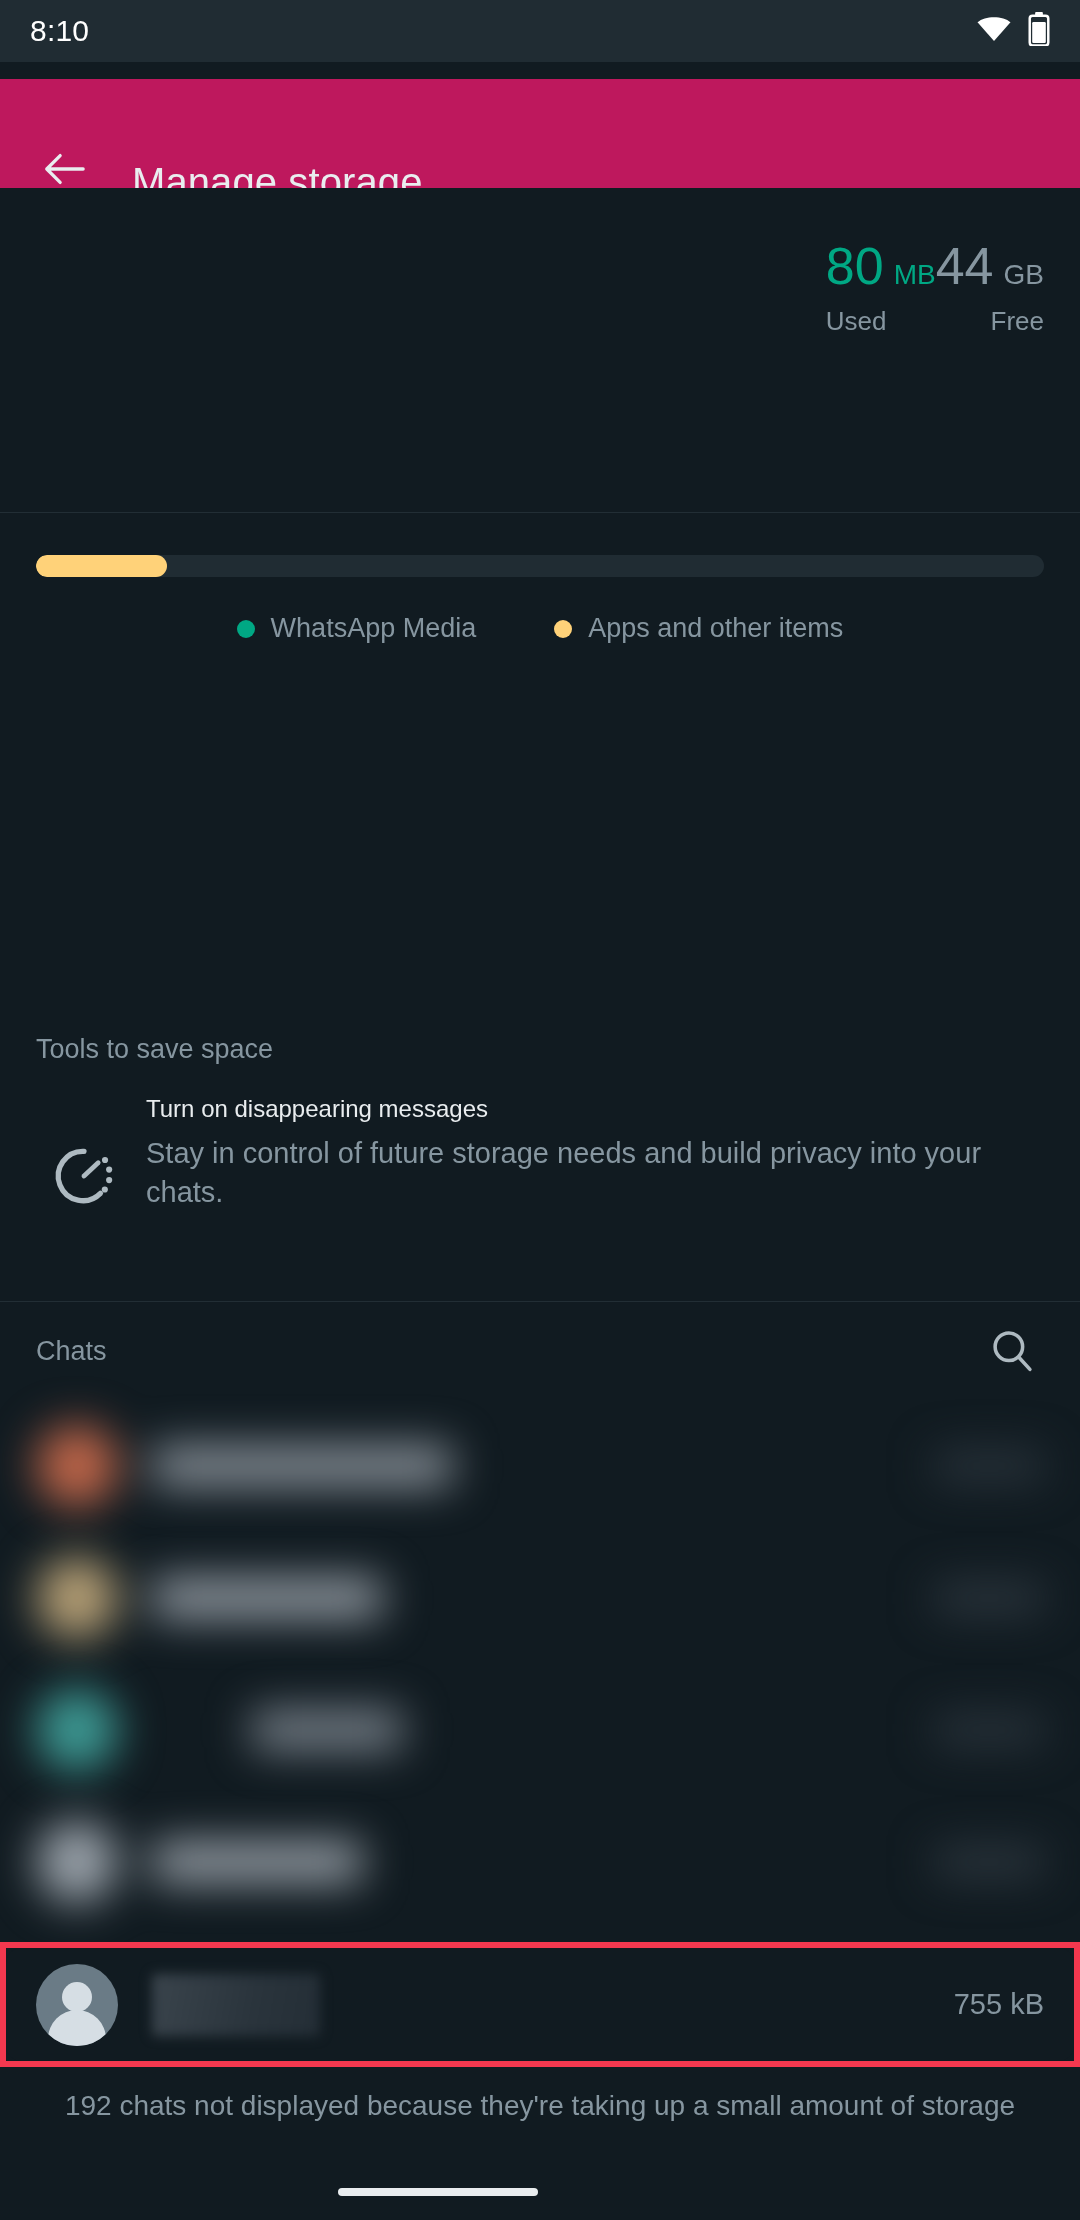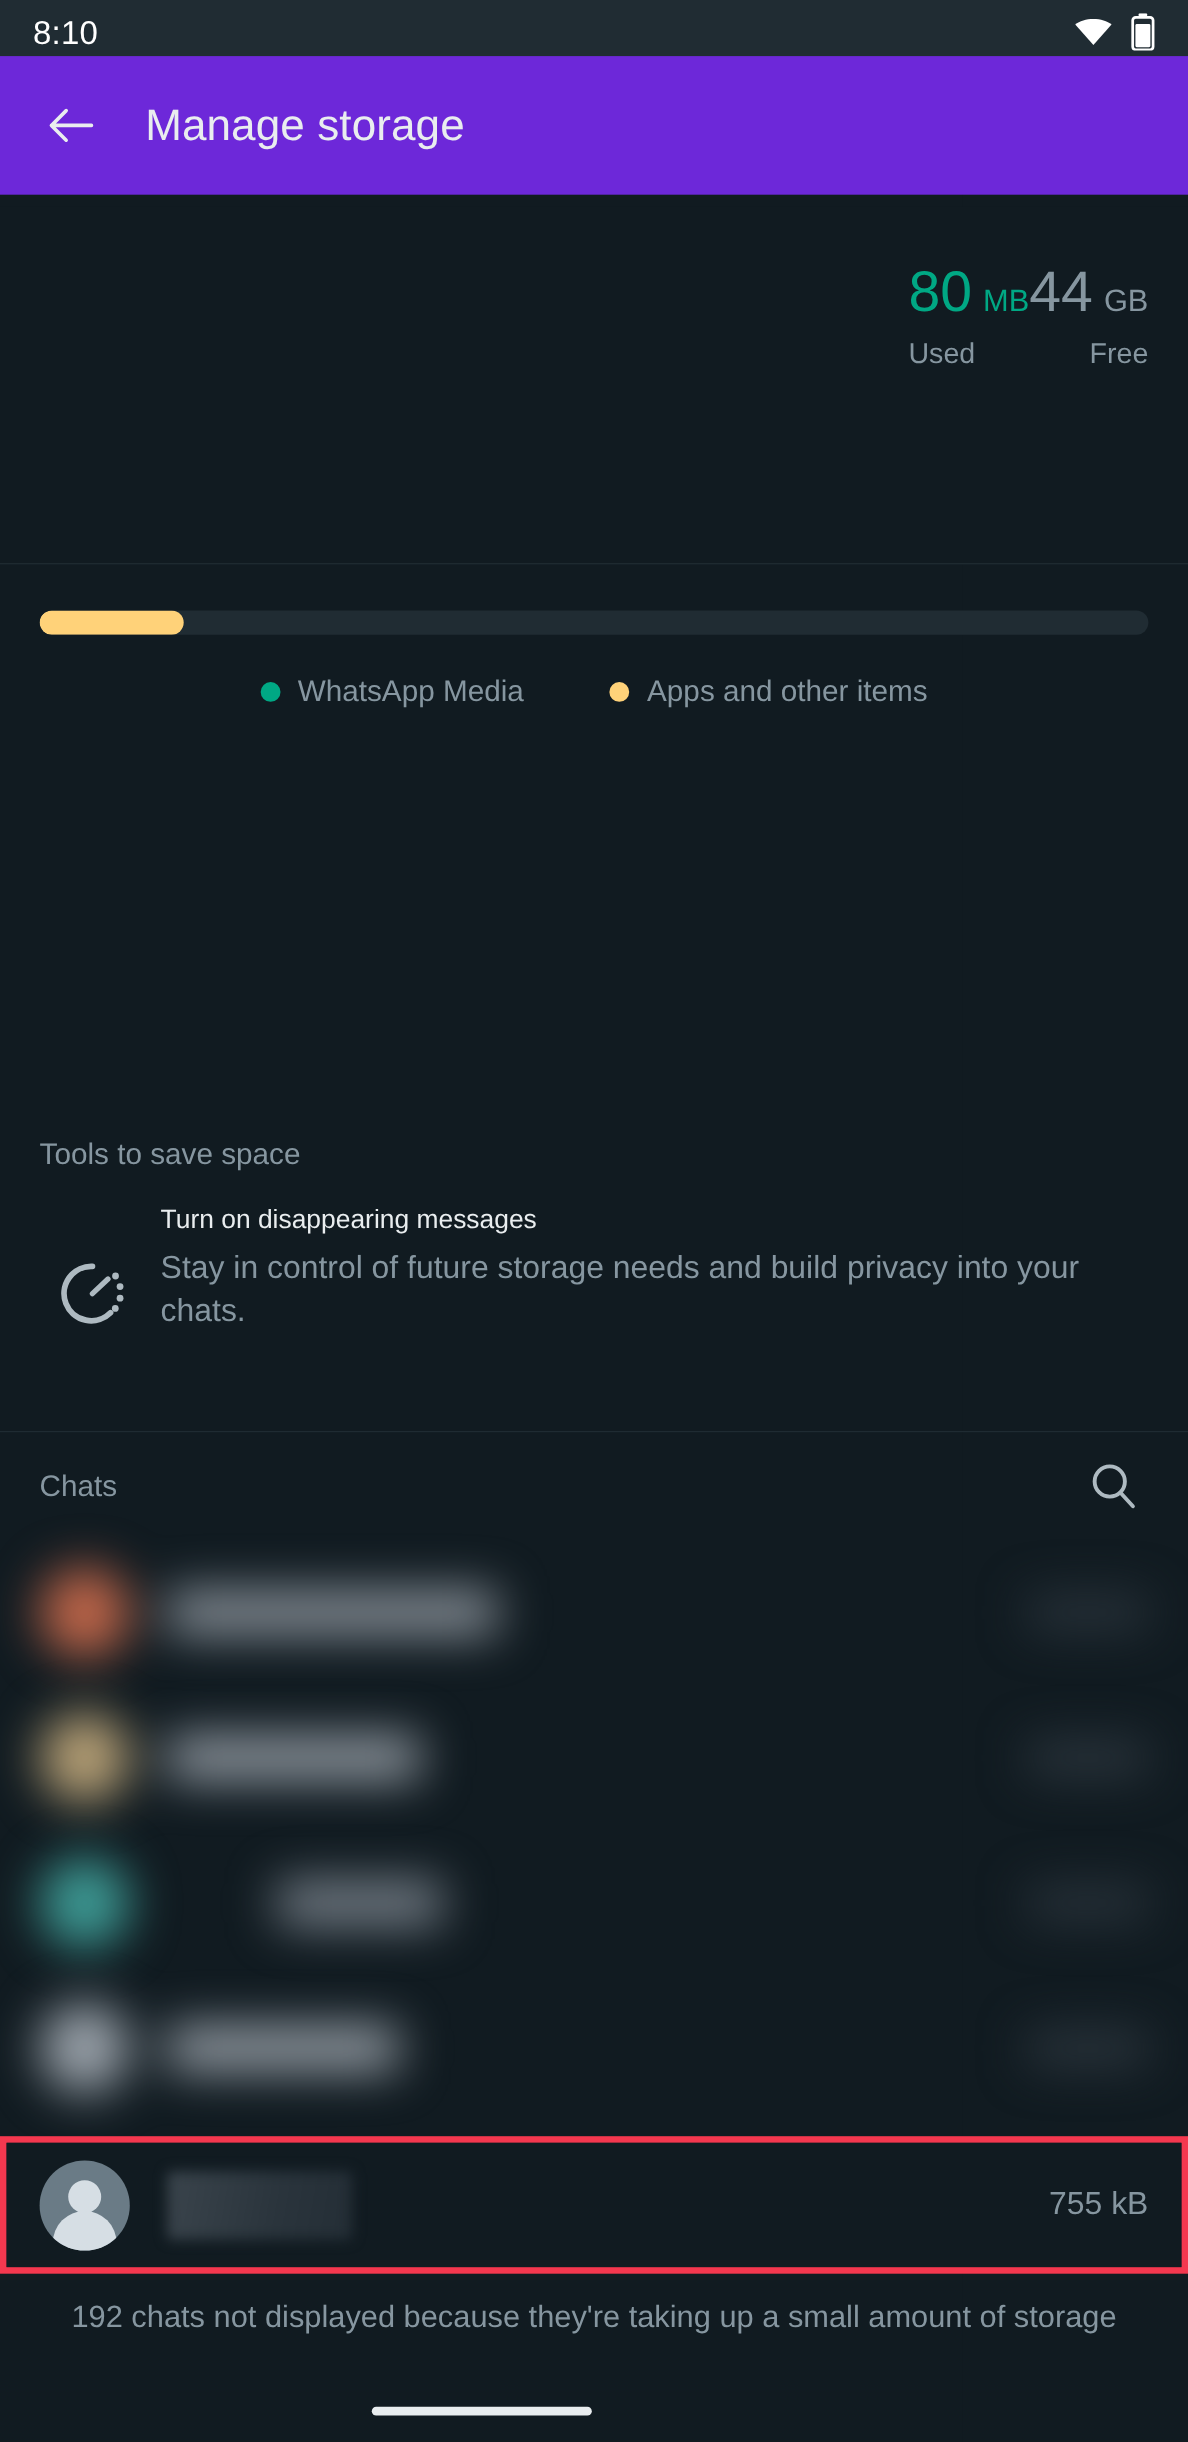--- a/index.html
+++ b/index.html
@@ -16,23 +16,23 @@
     position:absolute; top:0; left:0; width:1080px; height:62px;
     background:#202C33;
     display:flex; align-items:center; justify-content:space-between;
     padding:0 30px;
   }
   .status-time{ color:#FFFFFF; font-size:30px; letter-spacing:0.2px; }
   .status-icons{ display:flex; align-items:center; gap:16px; }
 
   
   .appbar{
-    position:absolute; top:51px; left:0; width:1080px; height:126px;
-    background:#6d28d9;
-    display:flex; align-items:center; padding-left:28px;
+    position:absolute; top:79px; left:0; width:1080px; height:126px;
+    background:#be185d;
+    display:flex; align-items:flex-end; padding-left:28px;
   }
   .back-btn{ width:72px; height:72px; display:flex; align-items:center; justify-content:center; }
   .appbar-title{ color:#E9EDEF; font-size:40px; margin-left:32px; letter-spacing:0.1px; }
 
   
   .summary{
     position:absolute; top:188px; left:0; width:1080px; height:325px;
     background:#111B21;
     border-bottom:1px solid #222E35;
   }
@@ -108,21 +108,21 @@
   .chat-row.blurred{ filter:blur(22px); }
   .avatar{ width:82px; height:82px; border-radius:50%; flex:0 0 82px; }
   .chat-mid{ flex:1; padding-left:34px; }
   .name-bar{ height:40px; border-radius:6px; }
   .size-bar{ width:110px; height:30px; border-radius:6px; }
 
   
   .hl-wrap{ position:absolute; top:1942px; left:0; width:1080px; height:125px;
             border:6px solid #F4384F; }
   .hl-row{ width:100%; height:100%; background:#111B21; display:flex; align-items:center;
-           padding:0 30px; }
+           padding:0 30px;border-radius:15px; }
   .hl-avatar{ width:82px; height:82px; border-radius:50%; background:#6A7B86;
               position:relative; overflow:hidden; flex:0 0 82px; }
   .hl-avatar .head{ position:absolute; left:50%; top:18px; transform:translateX(-50%);
                     width:30px; height:30px; border-radius:50%; background:#D6DEE4; }
   .hl-avatar .body{ position:absolute; left:50%; bottom:-10px; transform:translateX(-50%);
                     width:58px; height:46px; border-radius:29px 29px 0 0; background:#D6DEE4; }
   .hl-name{ margin-left:34px; width:168px; height:62px; border-radius:4px;
             background:linear-gradient(100deg,#3A444C,#2A343C 60%,#242E36);
             filter:blur(6px); }
   .hl-spacer{ flex:1; }

